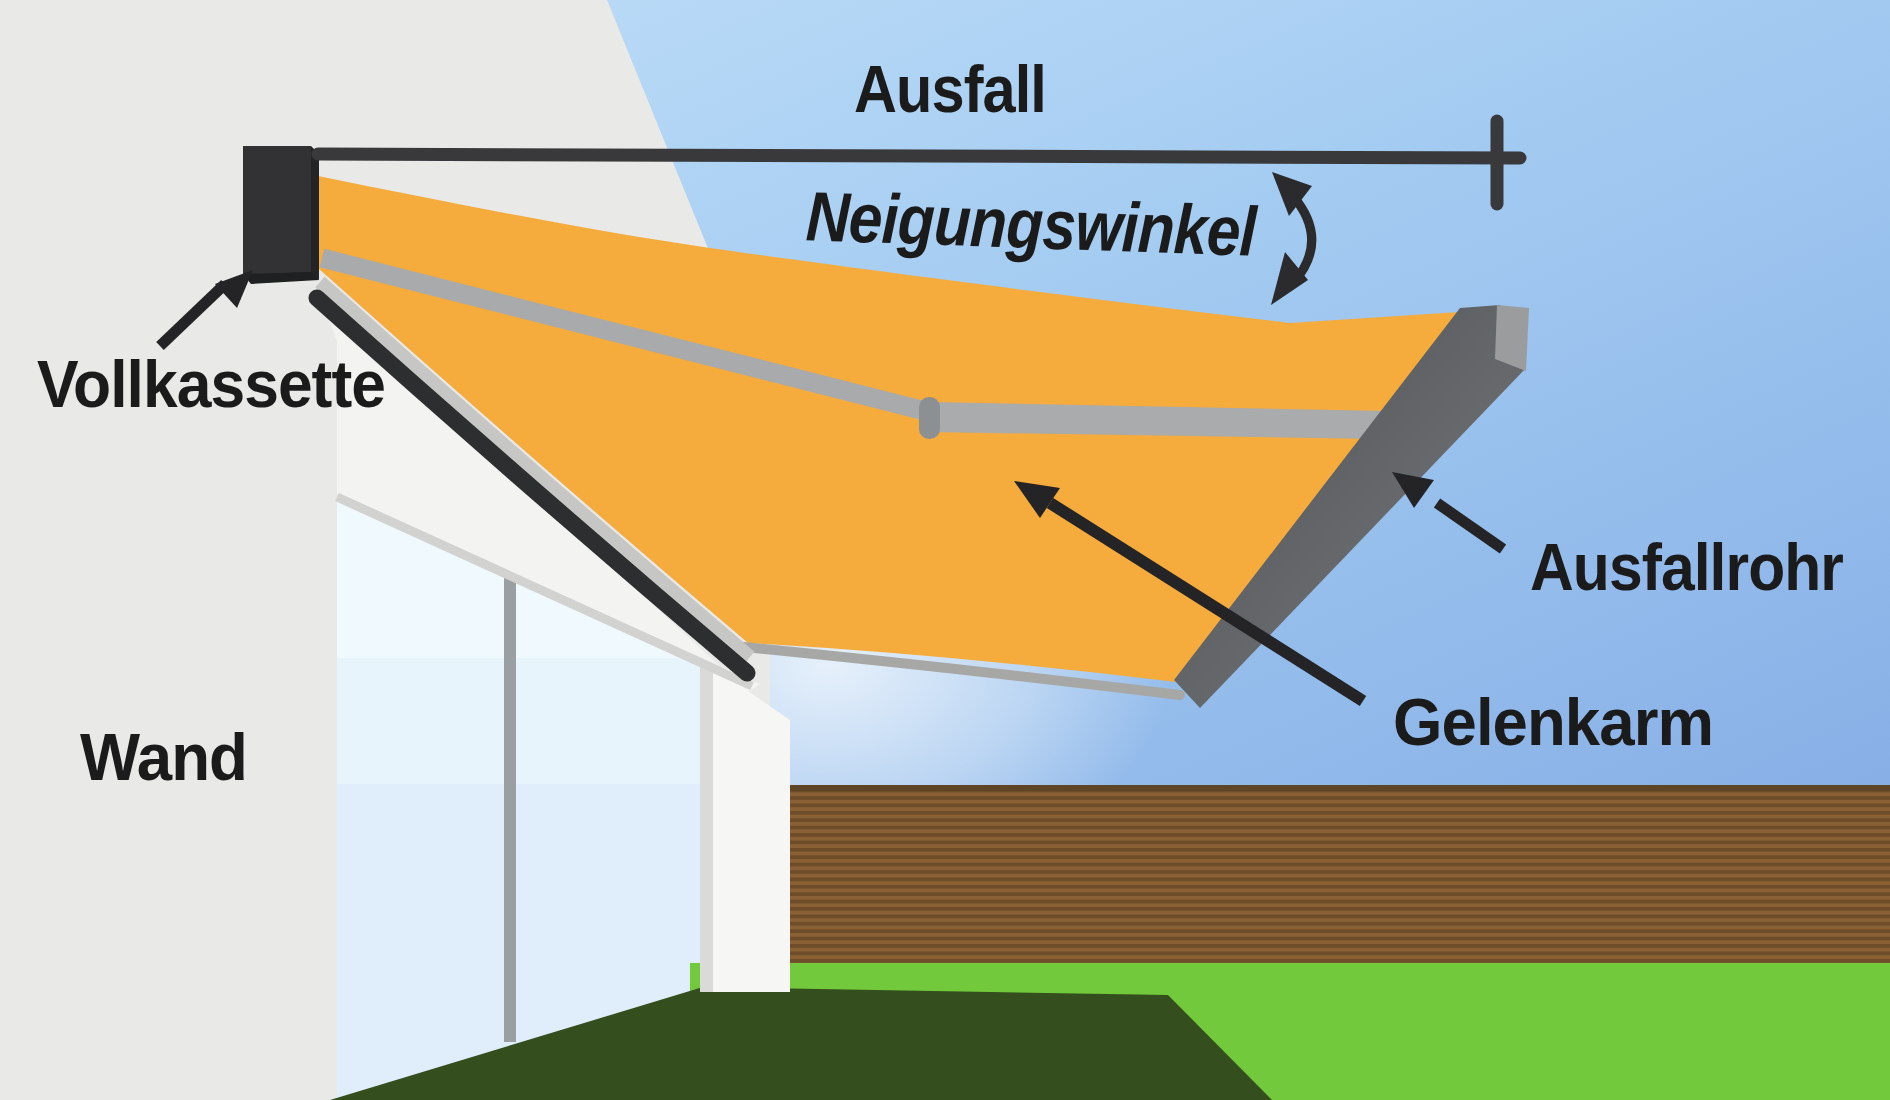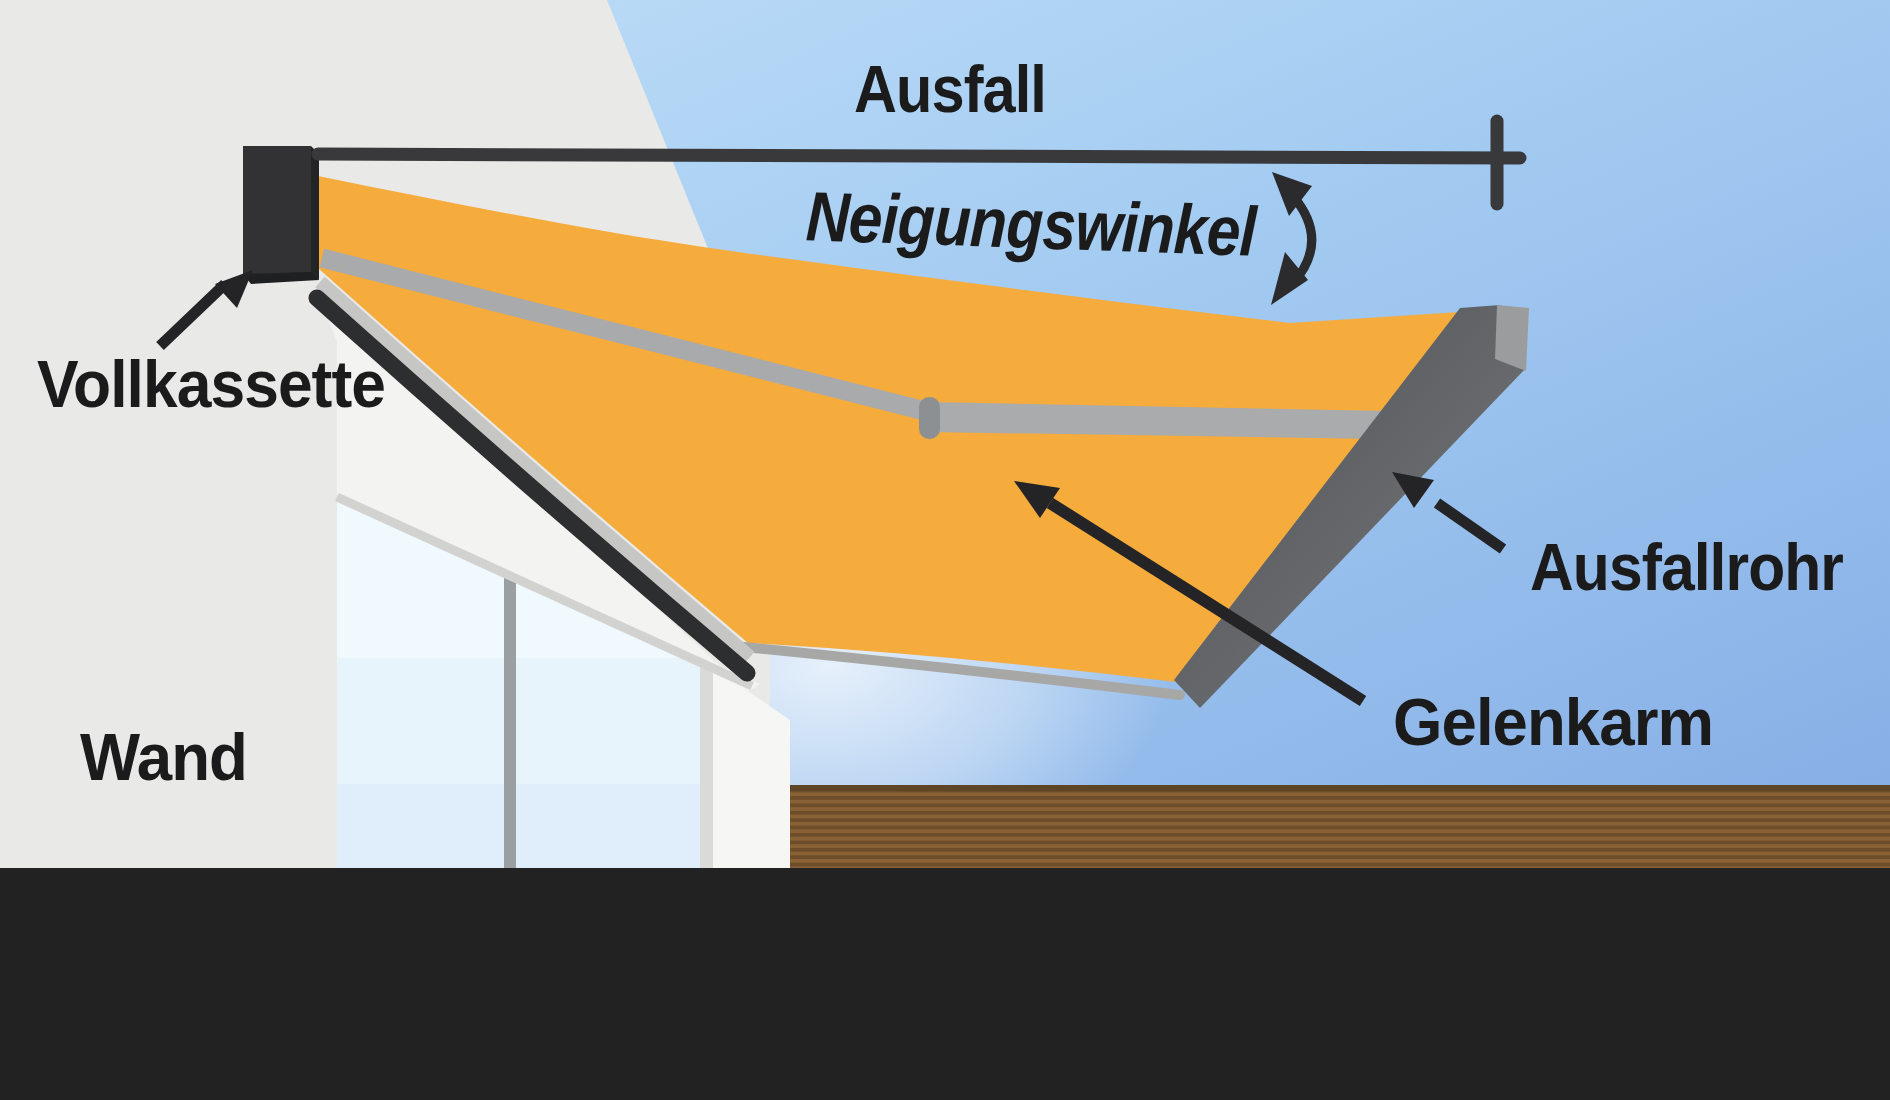--- a/index.html
+++ b/index.html
@@ -1,16 +1,16 @@
 <!DOCTYPE html>
 <html><head>
 <meta charset="utf-8">
 <style>
   html,body{margin:0;padding:0;background:#222;}
-  .stage{width:1890px;height:868px;position:relative;overflow:hidden;
+  .stage{width:1890px;height:1100px;position:relative;overflow:hidden;
          font-family:"Liberation Sans", sans-serif;}
   svg{display:block;}
   text{fill:#1b1b1c;}
   .lbl{font-size:66px;font-weight:600;letter-spacing:-1px;}
   .lbl-italic{font-size:70px;font-style:italic;font-weight:600;letter-spacing:-1px;}
 </style>
 </head>
 <body>
 
 <div class="stage">

